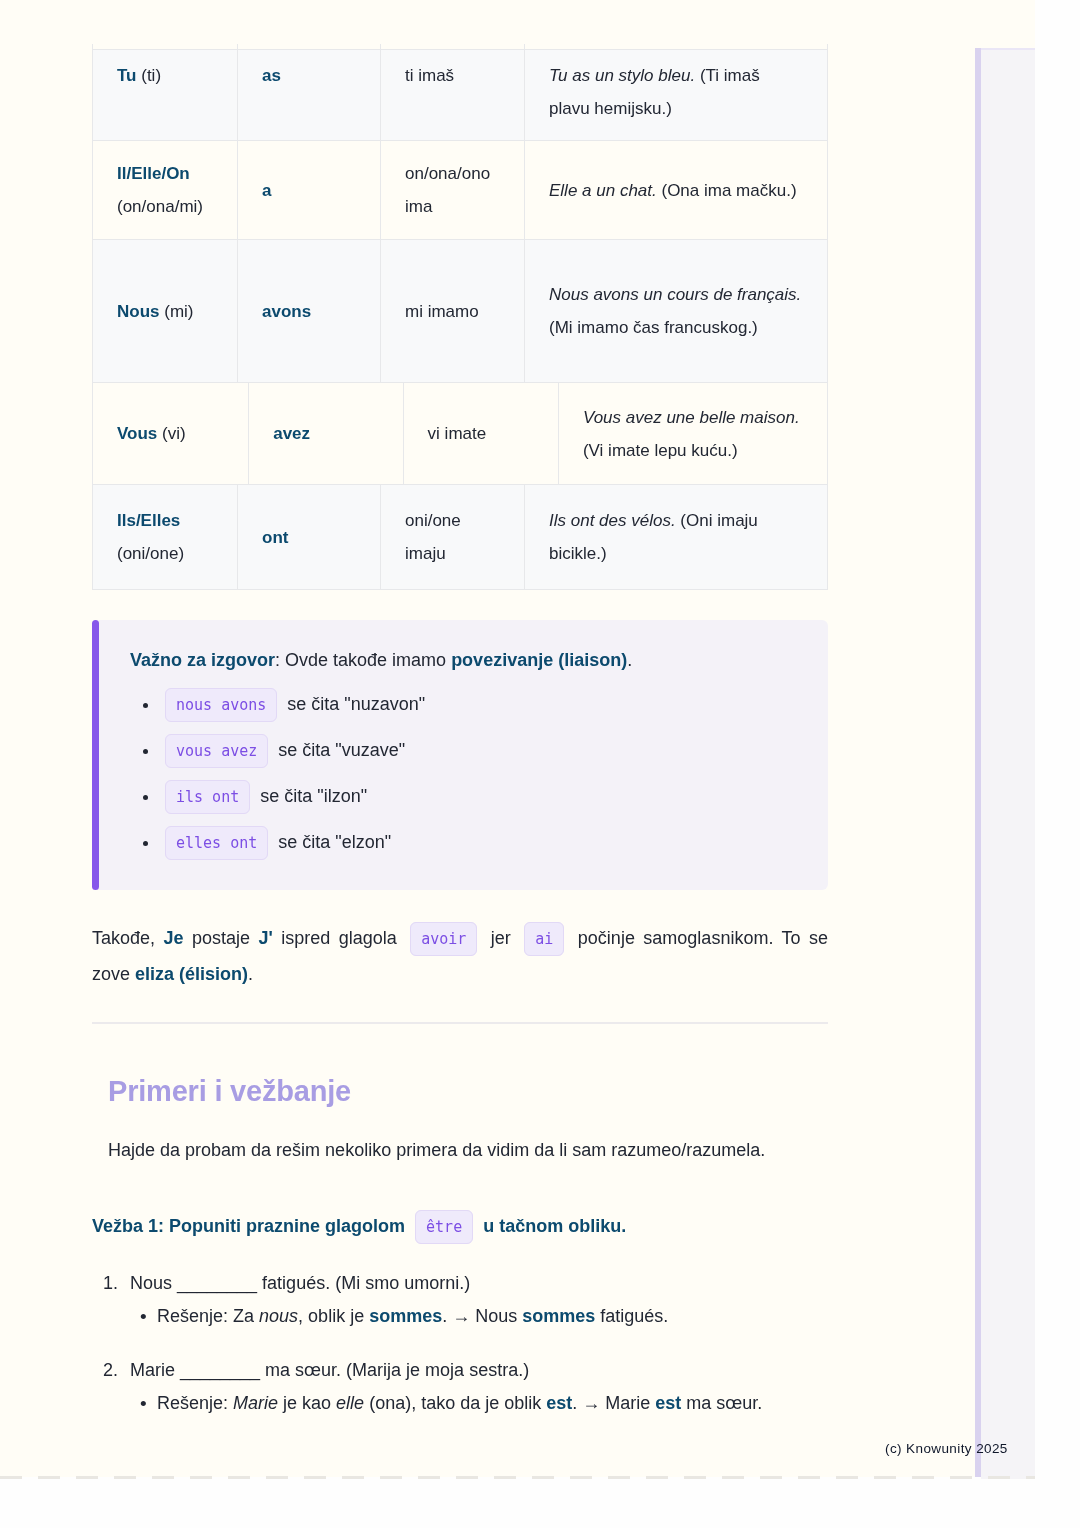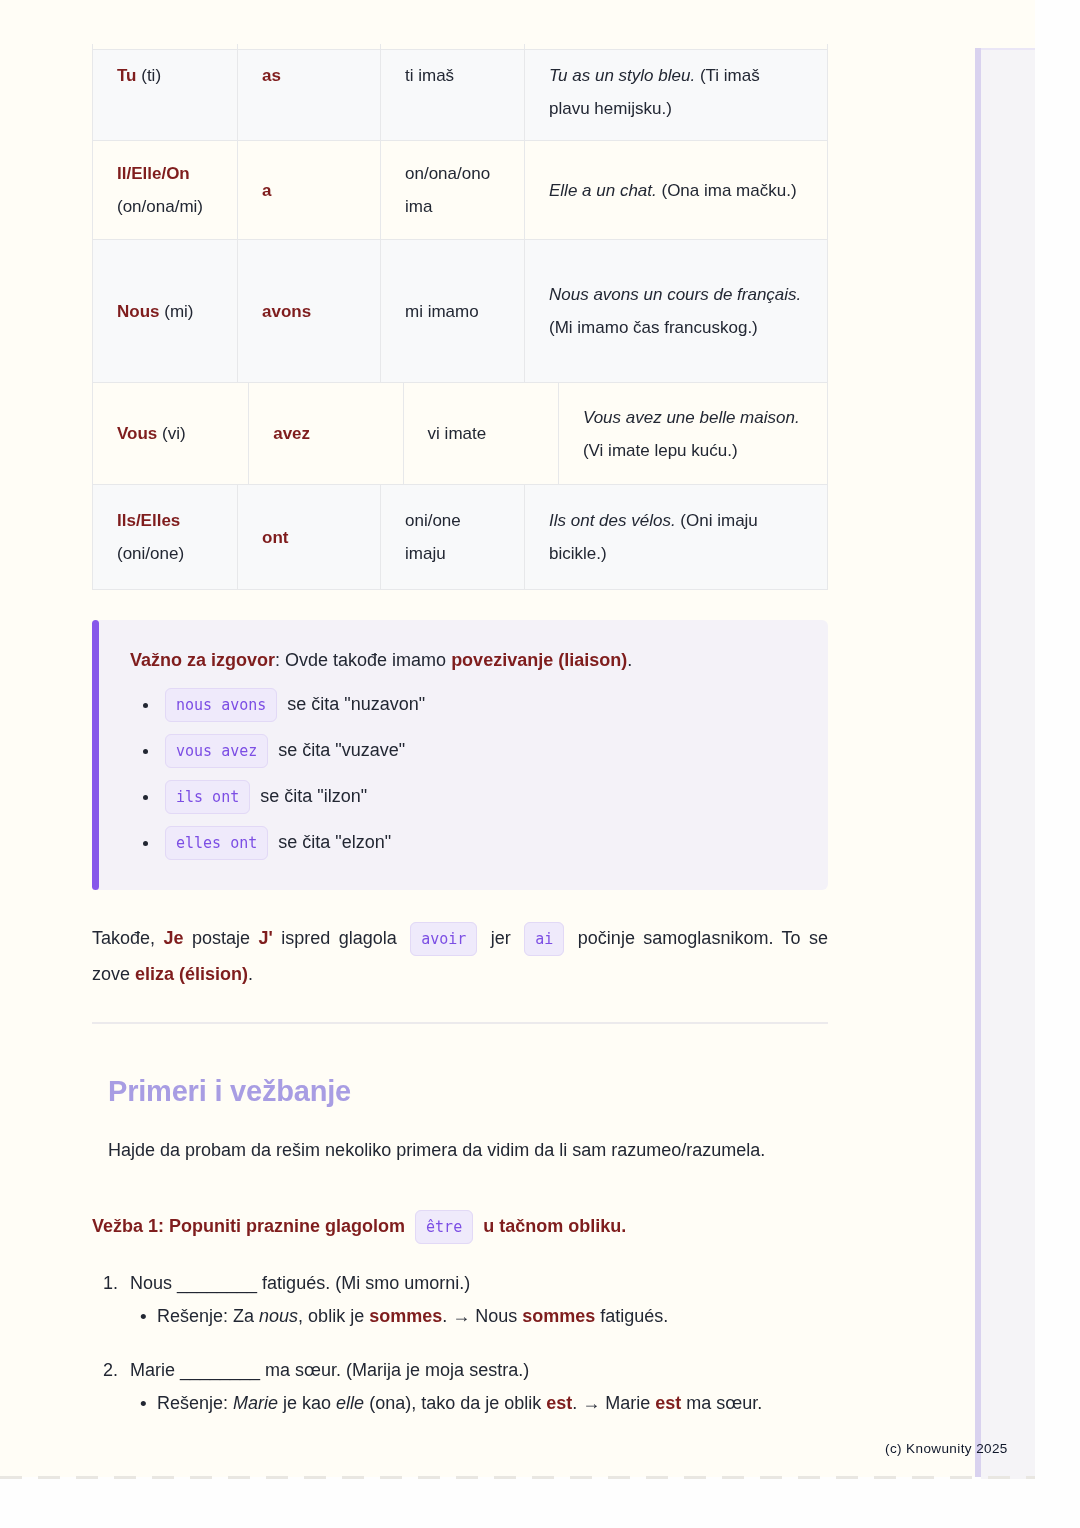--- a/index.html
+++ b/index.html
@@ -22,21 +22,21 @@
   .t-row{display:flex;border-bottom:1px solid #e7e8ea;}
   .t-row.partial{height:5px;}
   .t-c{box-sizing:border-box;display:flex;flex-direction:column;justify-content:center;
        padding:12px 24px;line-height:33px;border-left:1px solid #e7e8ea;}
   .t-c:last-child{border-right:1px solid #e7e8ea;}
   .c1{width:145px;} .c2{width:143px;} .c3{width:144px;} .c4{width:304px;}
   .t-row.gray{background:#f8f9fa;}
   .t-row.r1{height:90px;} .t-row.r1 .t-c{justify-content:flex-start;padding-top:9px;}
   .t-row.r2{height:98px;} .t-row.r3{height:142px;} .t-row.r4{height:101px;gap:24px;} .t-row.r5{height:104px;}
   
-  .seg-b{font-weight:700;color:#7f1d1d;}
+  .seg-b{font-weight:700;color:#0c4a6e;}
   .seg-i{font-style:italic;}
   .seg-code{
     font-family:"DejaVu Sans Mono",monospace;
     font-size:15px;color:#7c4ee4;background:#efeafb;
     border:1px solid #e2d9f6;border-radius:6px;
     padding:7px 10px;margin:0 5px;white-space:nowrap;
   }
   
   .callout{position:absolute;left:92px;top:620px;width:736px;height:270px;
     background:#f4f2f8;border-radius:6px;box-sizing:border-box;}

